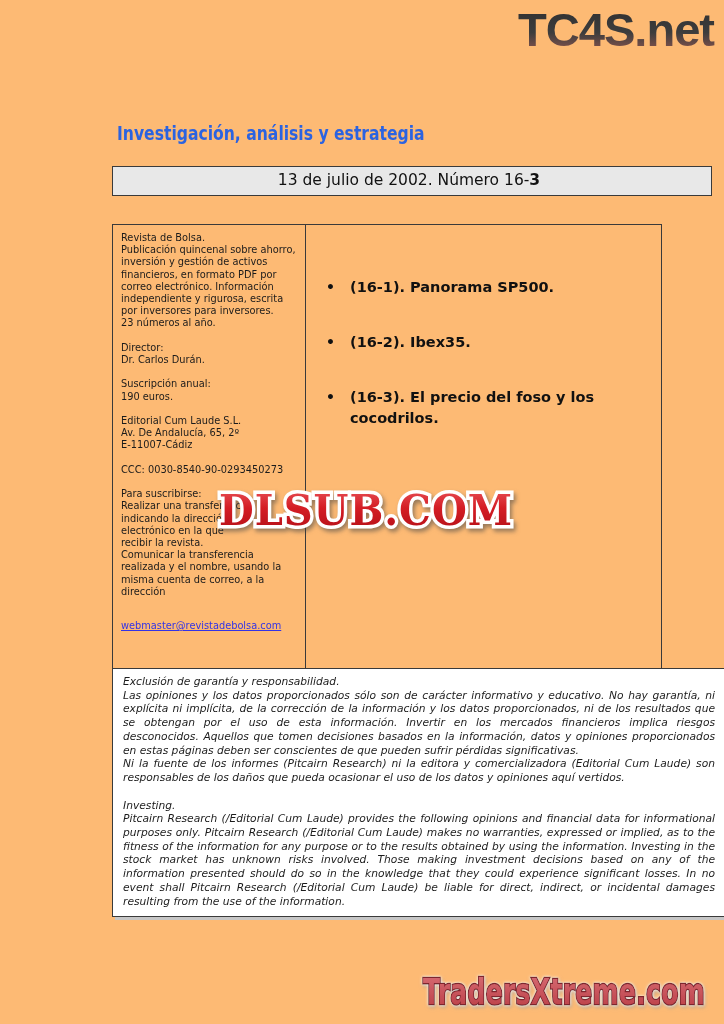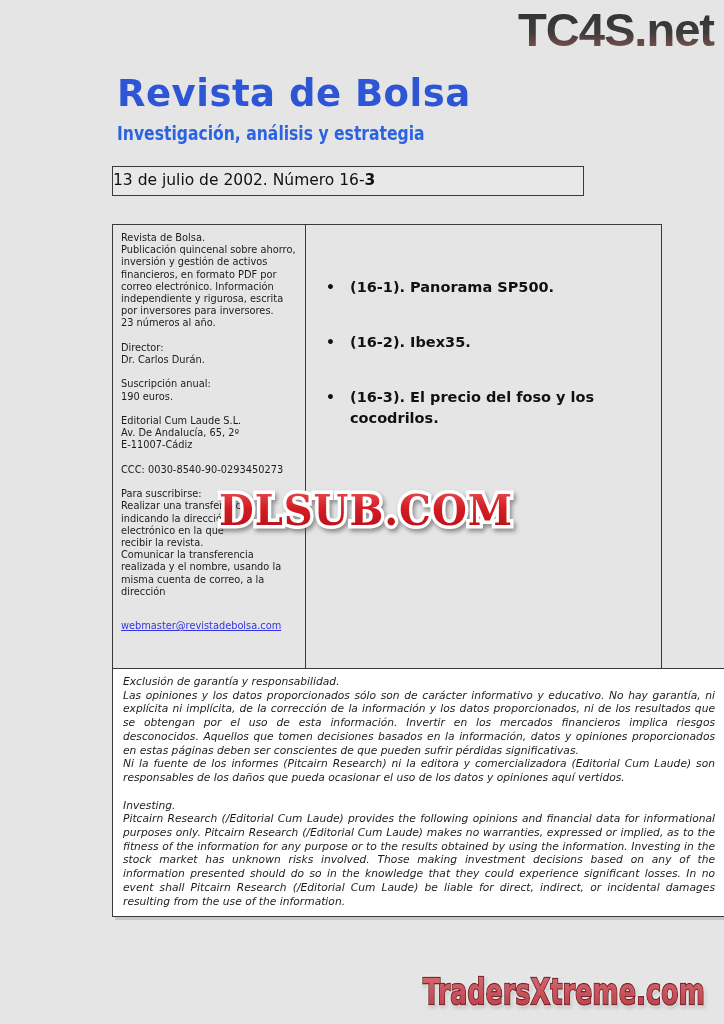--- a/index.html
+++ b/index.html
@@ -1,32 +1,32 @@
 <!DOCTYPE html>
 <html><head>
 <meta charset="utf-8">
 <style>
   html,body{margin:0;padding:0;background:#ffffff;}
-  .page{position:relative;width:724px;height:1024px;background:#e5e5e5;
+  .page{position:relative;width:724px;height:1024px;background:#fdba74;
         font-family:"DejaVu Sans","Liberation Sans",sans-serif;overflow:hidden;}
 
   
   .tc4s{position:absolute;top:2px;right:4px;}
   .tc4s text{font-family:"Liberation Sans",sans-serif;font-weight:bold;font-size:46px;letter-spacing:-1px;}
 
   
   .title{position:absolute;left:117px;top:72px;margin:0;font-size:37px;font-weight:bold;
          color:var(--title-blue,#2e56d4);letter-spacing:.5px;}
   .subtitle{position:absolute;left:117px;top:121px;margin:0;font-size:20px;font-weight:bold;
             color:var(--subtitle-blue,#2b63e1);}
   .subtitle .cond{display:inline-block;transform:scaleX(.78);transform-origin:0 50%;white-space:nowrap;}
 
   
-  .date-box{position:absolute;left:112px;top:166px;width:472px;height:30px;box-sizing:border-box;
-            background:var(--box-gray,#e8e8e8);border:1px solid #3a3a3a;text-align:left;
+  .date-box{position:absolute;left:112px;top:166px;width:600px;height:30px;box-sizing:border-box;
+            background:var(--box-gray,#e8e8e8);border:1px solid #3a3a3a;text-align:center;
             font-size:15.5px;line-height:27px;color:#111;padding-right:6px;}
   .date-box .b{font-weight:bold;}
 
   
   .main-box{position:absolute;left:112px;top:224px;width:550px;height:490px;box-sizing:border-box;
             border:1px solid #3a3a3a;display:flex;}
   .info-col{width:193px;box-sizing:border-box;border-right:1px solid #3a3a3a;padding:7px 6px 0 8px;}
   .info-text{font-size:9.8px;line-height:12.2px;color:#1b1b1b;white-space:pre-line;}
   .email{display:inline-block;margin-top:22px;font-size:9.8px;color:var(--link-blue,#3333e6);
          text-decoration:underline;cursor:pointer;}
@@ -64,21 +64,20 @@
     <defs>
       <linearGradient id="tcg" x1="0" y1="0" x2="0" y2="1">
         <stop offset="0" stop-color="#2f2f2f"></stop>
         <stop offset="0.55" stop-color="#3d3d3d"></stop>
         <stop offset="1" stop-color="#9a5a50"></stop>
       </linearGradient>
     </defs>
     <text x="226" y="44" text-anchor="end" textLength="196" lengthAdjust="spacingAndGlyphs" fill="url(#tcg)">TC4S.net</text>
   </svg>
 
-  <h1 class="title">Revista de Bolsa</h1>
   <h2 class="subtitle"><span class="cond">Investigación, análisis y estrategia</span></h2>
 
   <div class="date-box"><span>13 de julio de 2002. Número 16-</span><span class="b">3</span></div>
 
   <div class="main-box">
     <aside class="info-col">
       <div class="info-text">Revista de Bolsa.
 Publicación quincenal sobre ahorro,
 inversión y gestión de activos
 financieros, en formato PDF por

